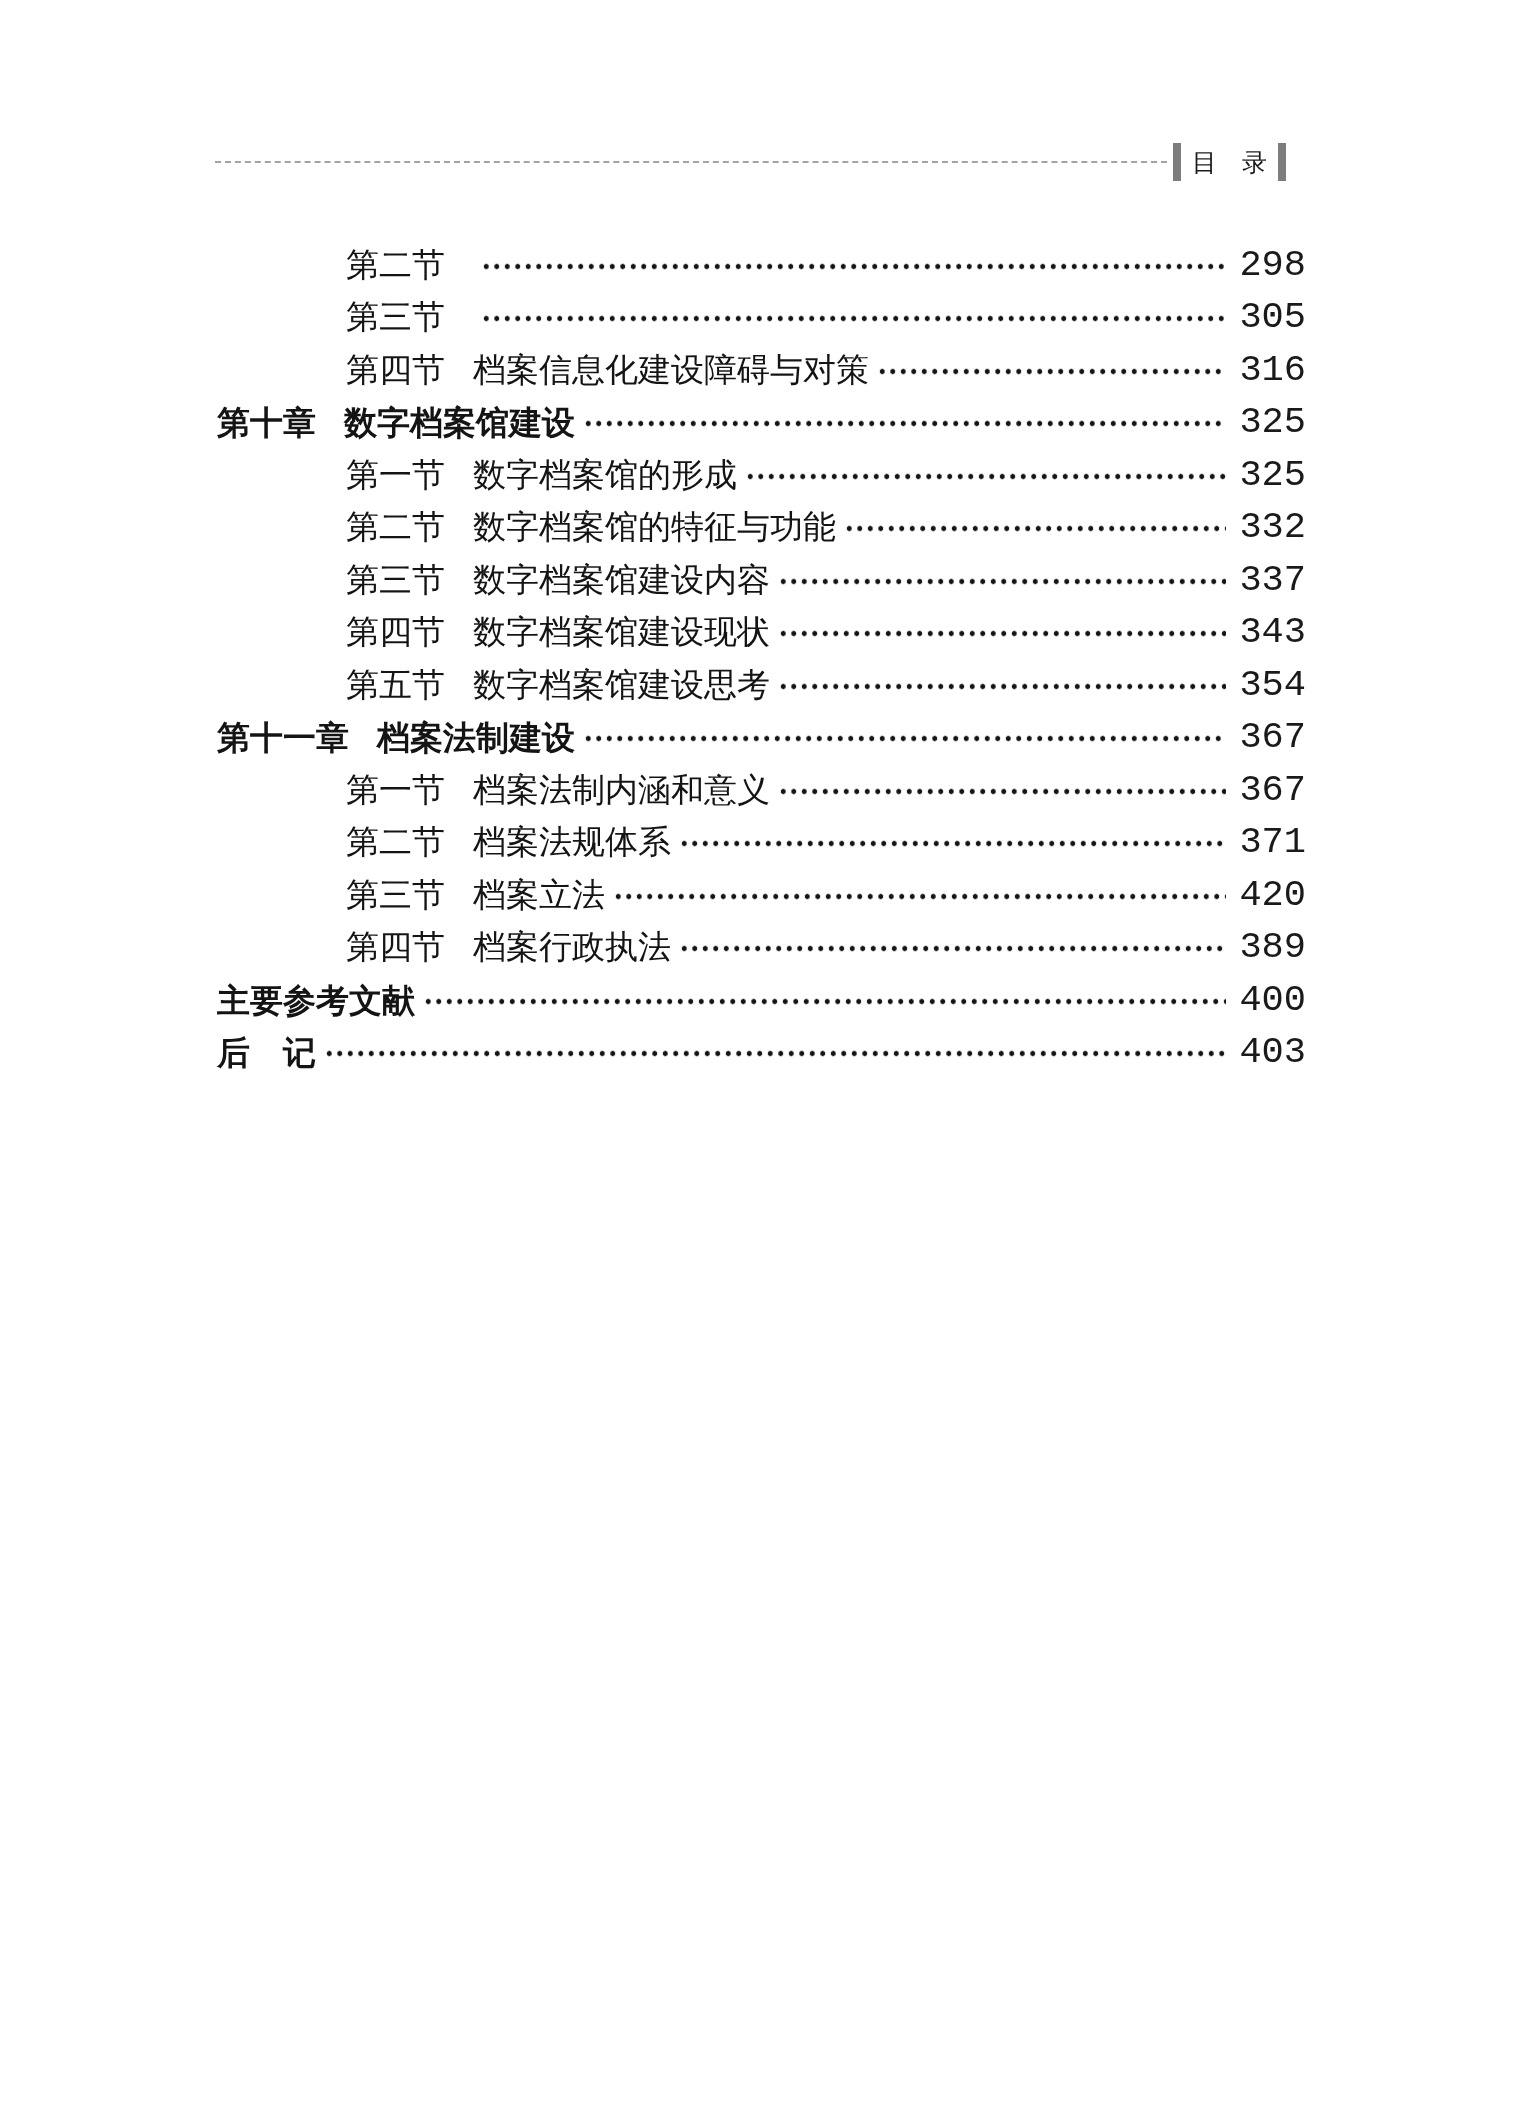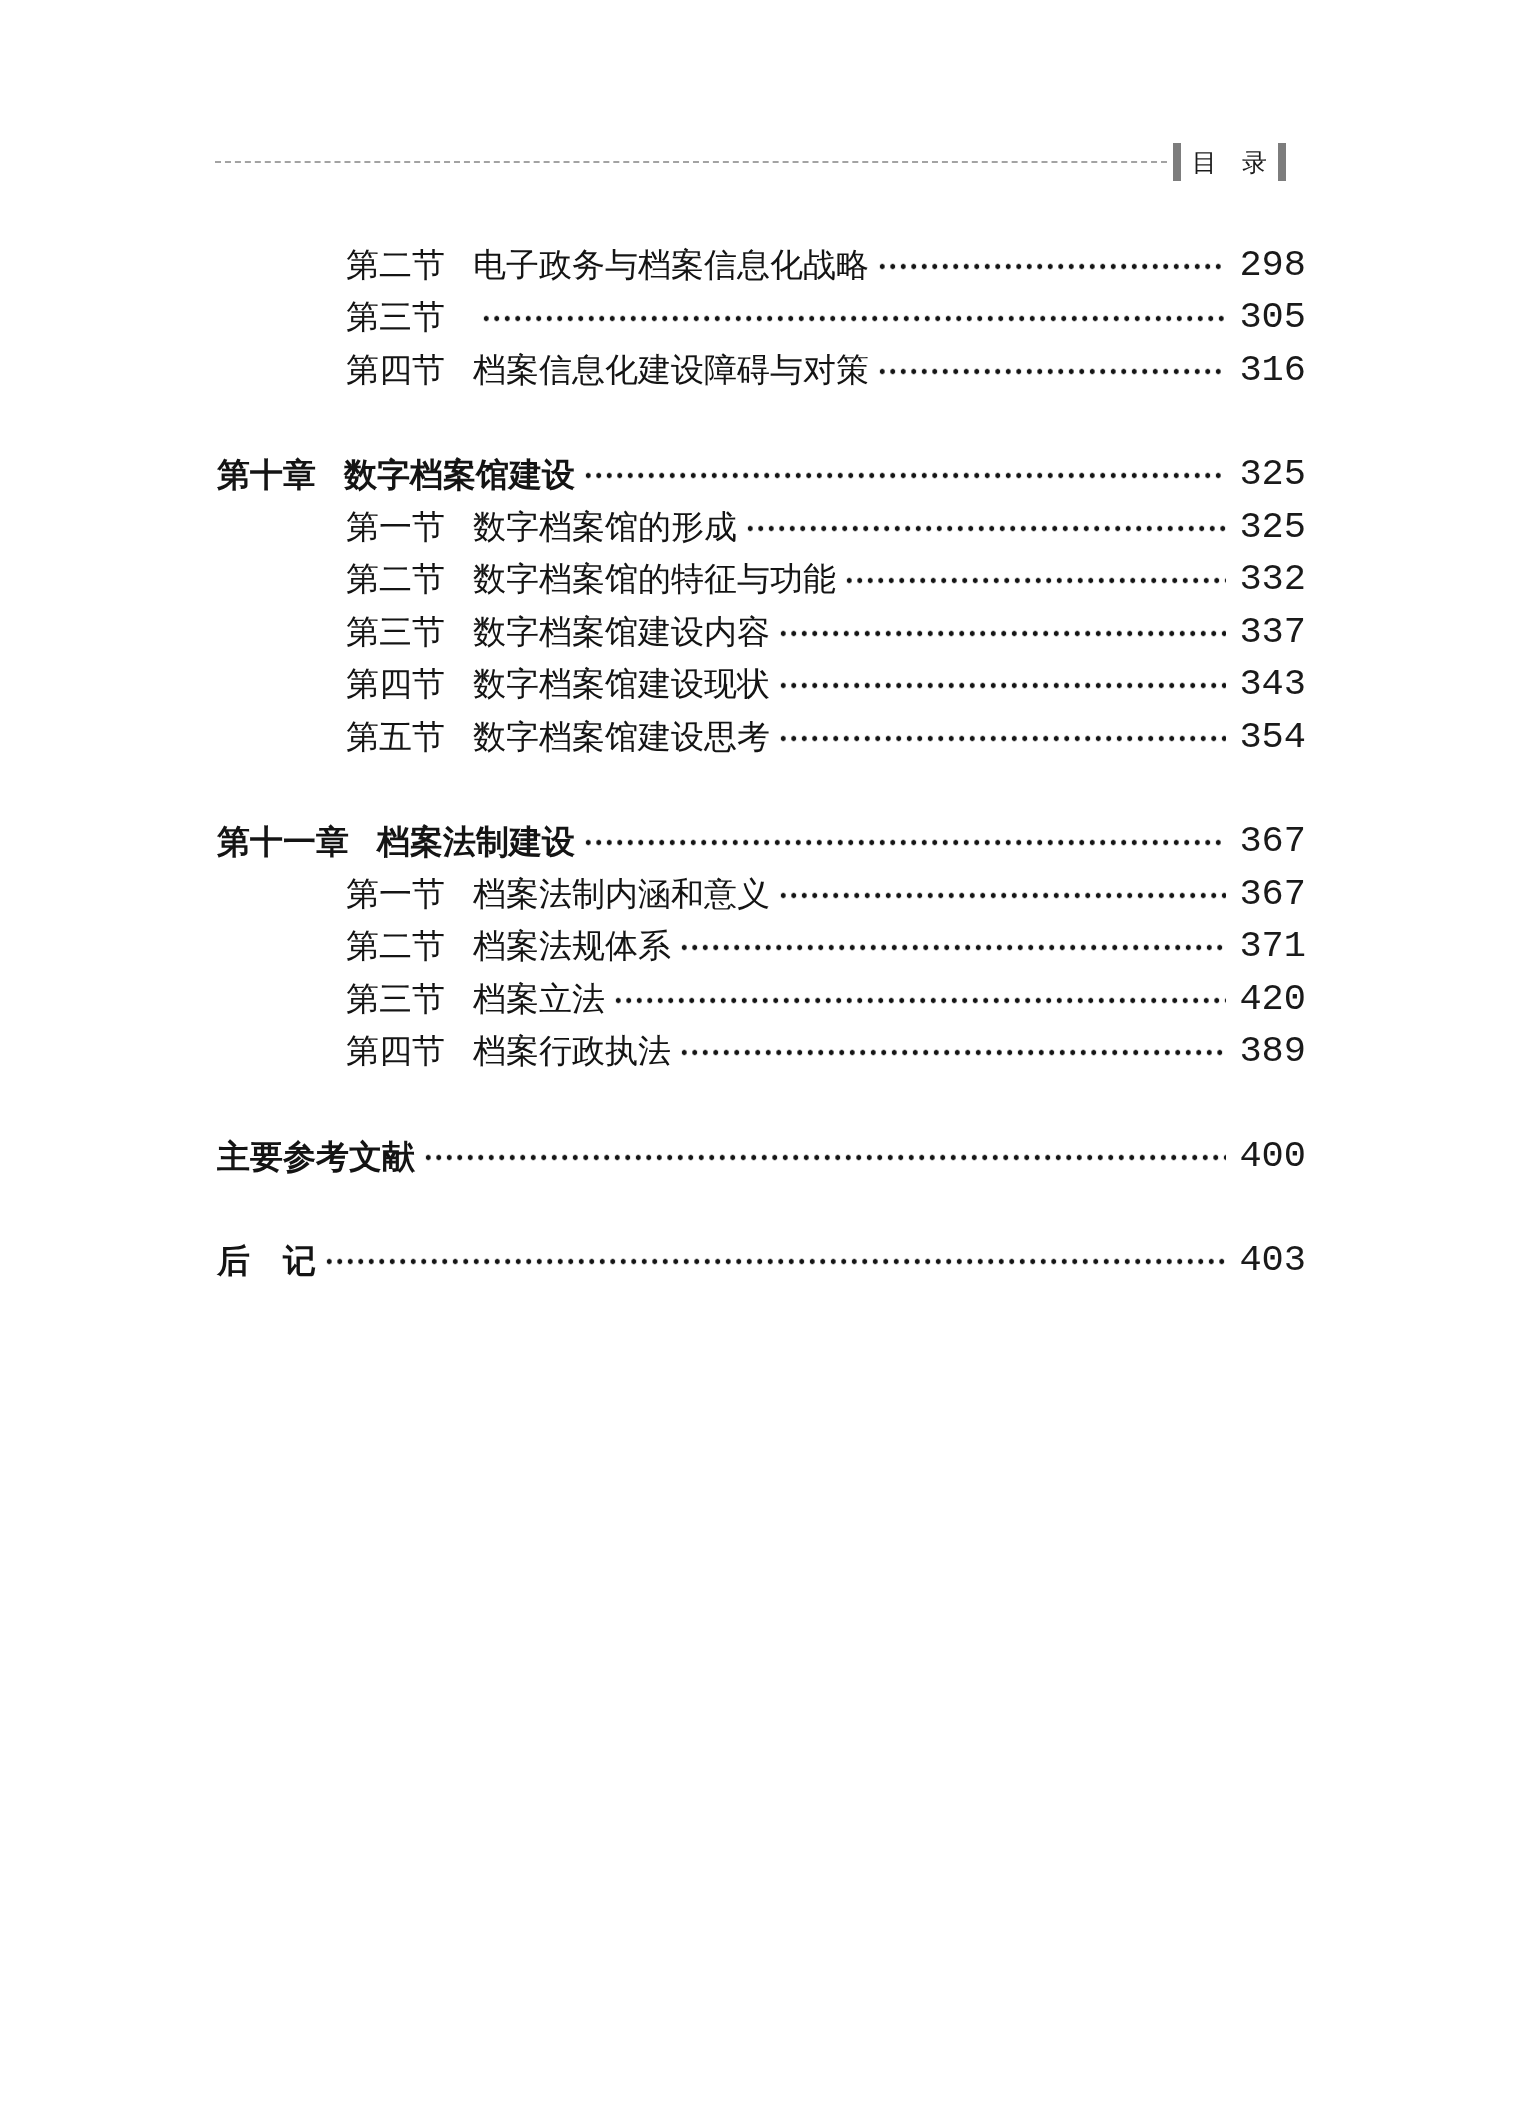--- a/index.html
+++ b/index.html
@@ -65,21 +65,21 @@
     white-space: nowrap;
   }
   .row.section {
     padding-left: 129px;
     font-family: "Liberation Serif", serif;
   }
   .row.chapter {
     font-family: "Liberation Sans", sans-serif;
     font-weight: 700;
   }
-  .row.gap { margin-top: 52px; }
+  .row.gap { }
   .label { margin-right: 28px; }
   .title { white-space: pre; }
   .leader {
     flex: 1 1 auto;
     align-self: stretch;
     margin-left: 8px;
     margin-right: 13px;
     background-image: radial-gradient(circle, #141414 2.2px, transparent 2.7px);
     background-size: 10.5px 10.5px;
     background-repeat: repeat-x;
@@ -118,21 +118,20 @@
 
   <div class="header-title-box">
     <span class="header-bar"></span>
     <span class="header-text">目　录</span>
     <span class="header-bar"></span>
   </div>
 
   <div class="toc">
       <div class="row section">
         <span class="label">第二节</span>
-        <span class="title">电子政务与档案信息化战略</span>
         <span class="leader"></span>
         <span class="pagenum">298</span>
       </div>
       <div class="row section">
         <span class="label">第三节</span>
         <span class="leader"></span>
         <span class="pagenum">305</span>
       </div>
       <div class="row section">
         <span class="label">第四节</span>

